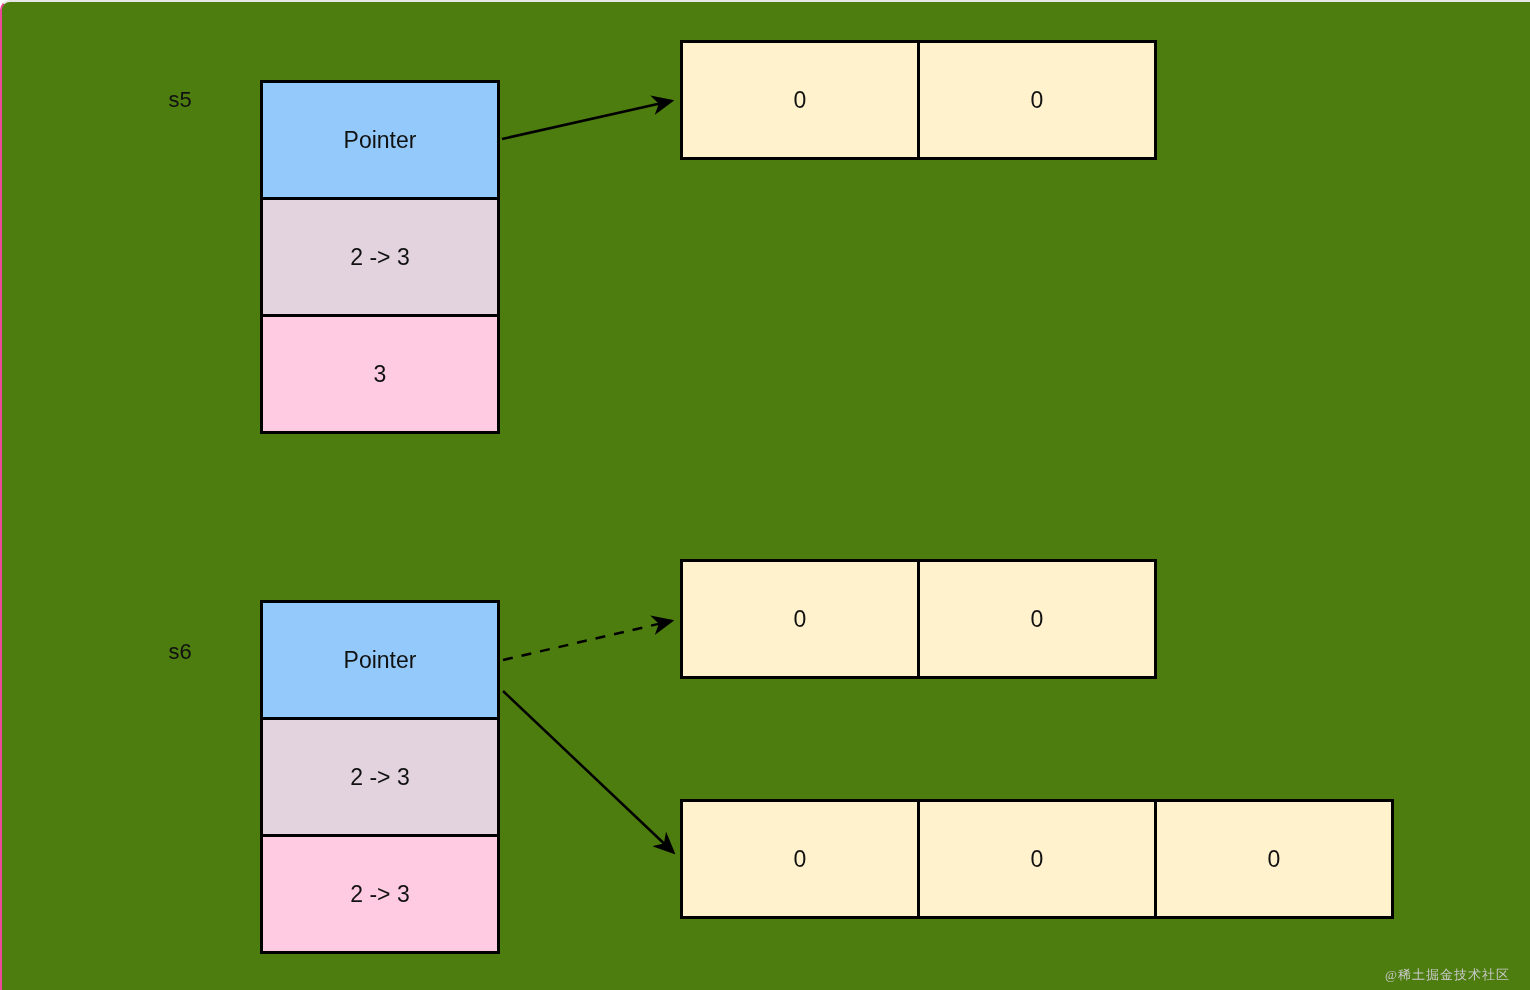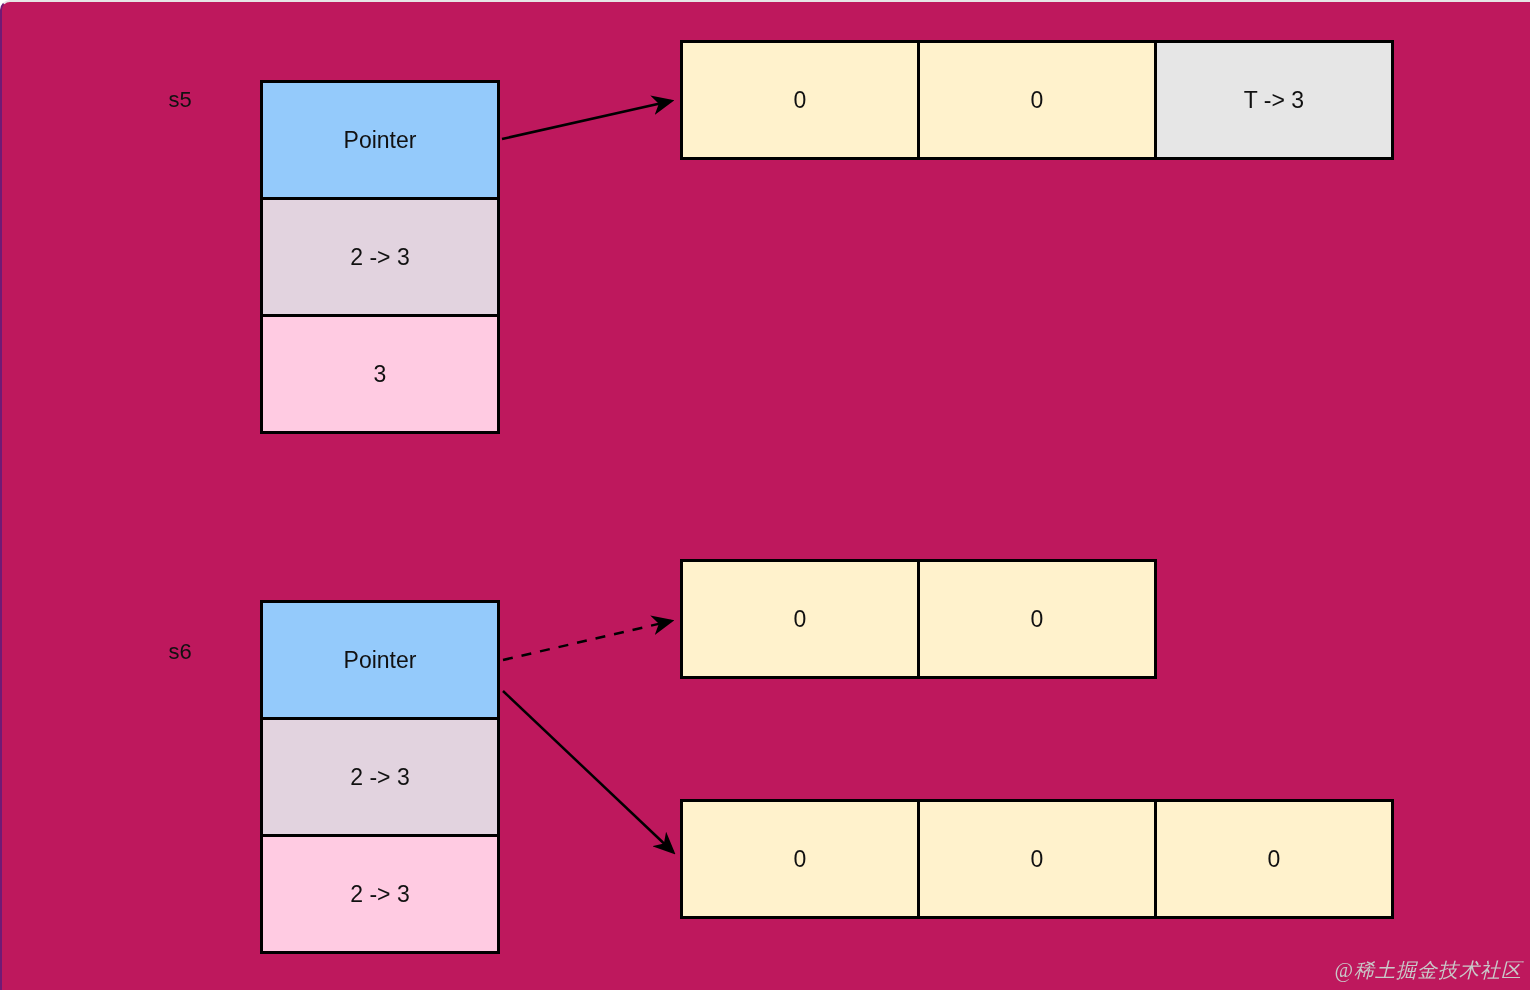--- a/index.html
+++ b/index.html
@@ -5,24 +5,24 @@
   * { margin: 0; padding: 0; box-sizing: border-box; }
   html, body { background: #ffffff; }
   body {
     font-family: "Liberation Sans", "DejaVu Sans", sans-serif;
     color: #111111;
   }
   .frame {
     position: relative;
     width: 1530px;
     height: 990px;
-    background: #be185d;
+    background: #4d7c0f;
     overflow: hidden;
     border-top: 2px solid #e6e6e6;
-    border-left: 2px solid #701a75;
+    border-left: 2px solid #ec4899;
     border-top-left-radius: 10px;
   }
   .side-label {
     position: absolute;
     width: 50px;
     height: 28px;
     display: flex;
     align-items: center;
     justify-content: center;
     font-size: 22px;
@@ -42,43 +42,41 @@
   }
   .arrows {
     position: absolute;
     left: 0; top: 0;
     width: 1530px;
     height: 990px;
     pointer-events: none;
   }
   .watermark {
     position: absolute;
-    right: 8px;
+    right: 20px;
     bottom: 6px;
-    font-size: 20px;
+    font-size: 13px;
     color: #c9c9c9;
     font-family: "Liberation Serif", "DejaVu Serif", serif;
     letter-spacing: 1px;
-    font-style: italic;
   }
 </style>
 </head>
 <body>
 
 <div class="frame">
 
   <div class="side-label" style="left:153px; top:84px;">s5</div>
 
   <div class="cell" style="left: 258px; top: 78px; background-color: rgb(148, 202, 251);">Pointer</div>
   <div class="cell" style="left: 258px; top: 195px; background-color: rgb(226, 211, 223);">2 -&gt; 3</div>
   <div class="cell" style="left: 258px; top: 312px; background-color: rgb(255, 203, 226);">3</div>
 
   <div class="cell" style="left: 678px; top: 38px; background-color: rgb(255, 242, 204);">0</div>
   <div class="cell" style="left: 915px; top: 38px; background-color: rgb(255, 242, 204);">0</div>
-  <div class="cell" style="left: 1152px; top: 38px; background-color: rgb(230, 230, 230);">T -&gt; 3</div>
 
   <div class="side-label" style="left:153px; top:636px;">s6</div>
 
   <div class="cell" style="left: 258px; top: 598px; background-color: rgb(148, 202, 251);">Pointer</div>
   <div class="cell" style="left: 258px; top: 715px; background-color: rgb(226, 211, 223);">2 -&gt; 3</div>
   <div class="cell" style="left: 258px; top: 832px; background-color: rgb(255, 203, 226);">2 -&gt; 3</div>
 
   <div class="cell" style="left: 678px; top: 557px; background-color: rgb(255, 242, 204);">0</div>
   <div class="cell" style="left: 915px; top: 557px; background-color: rgb(255, 242, 204);">0</div>
 

